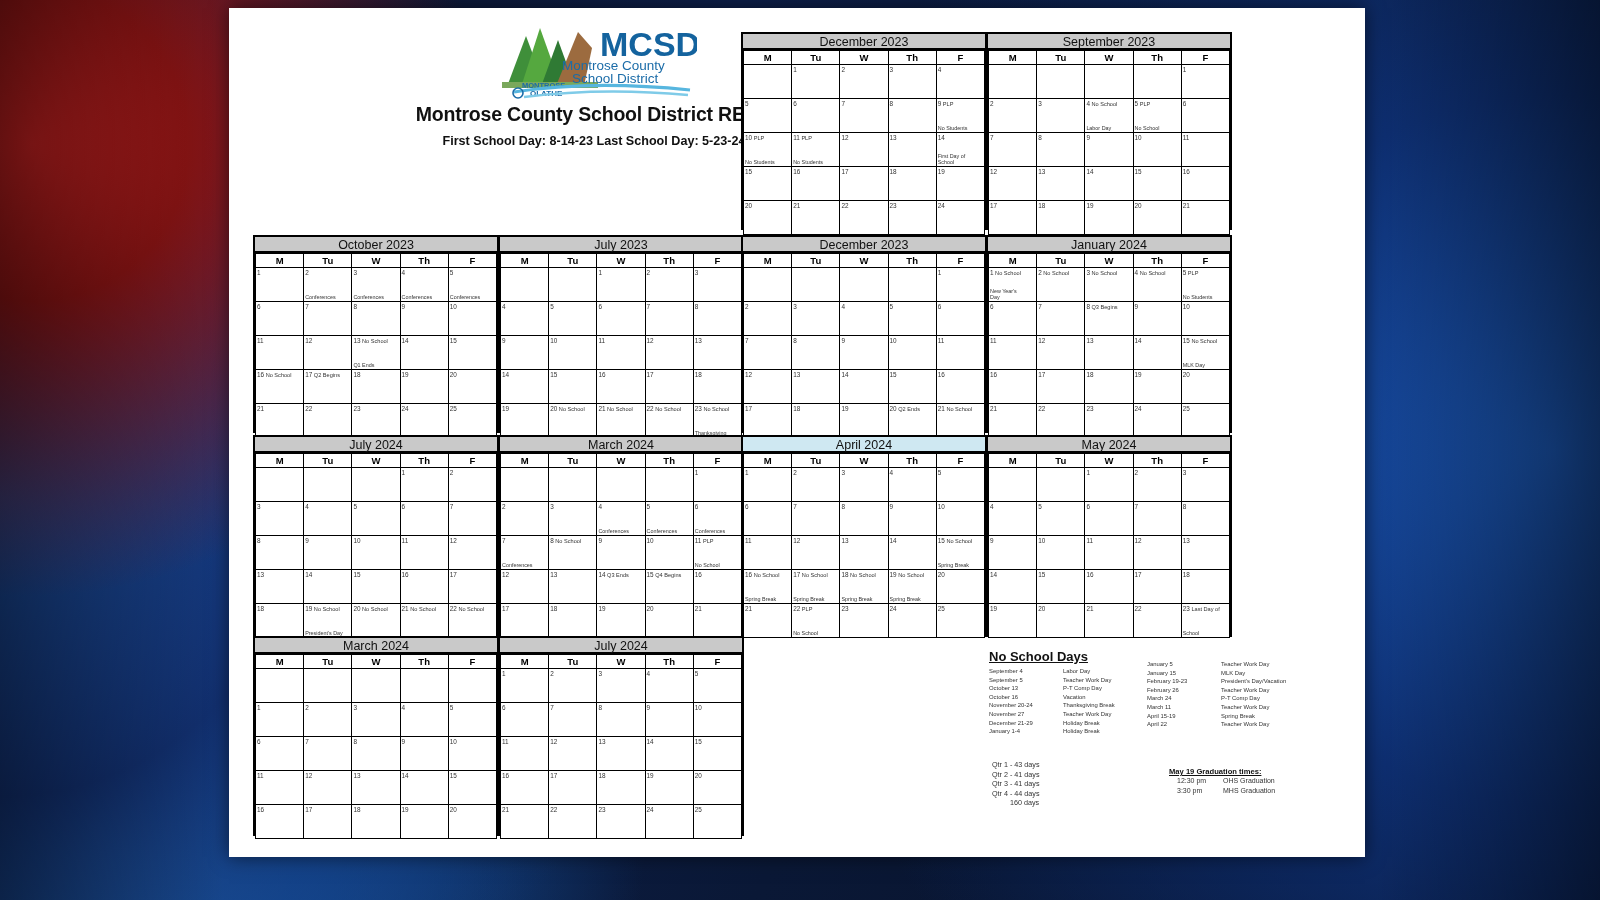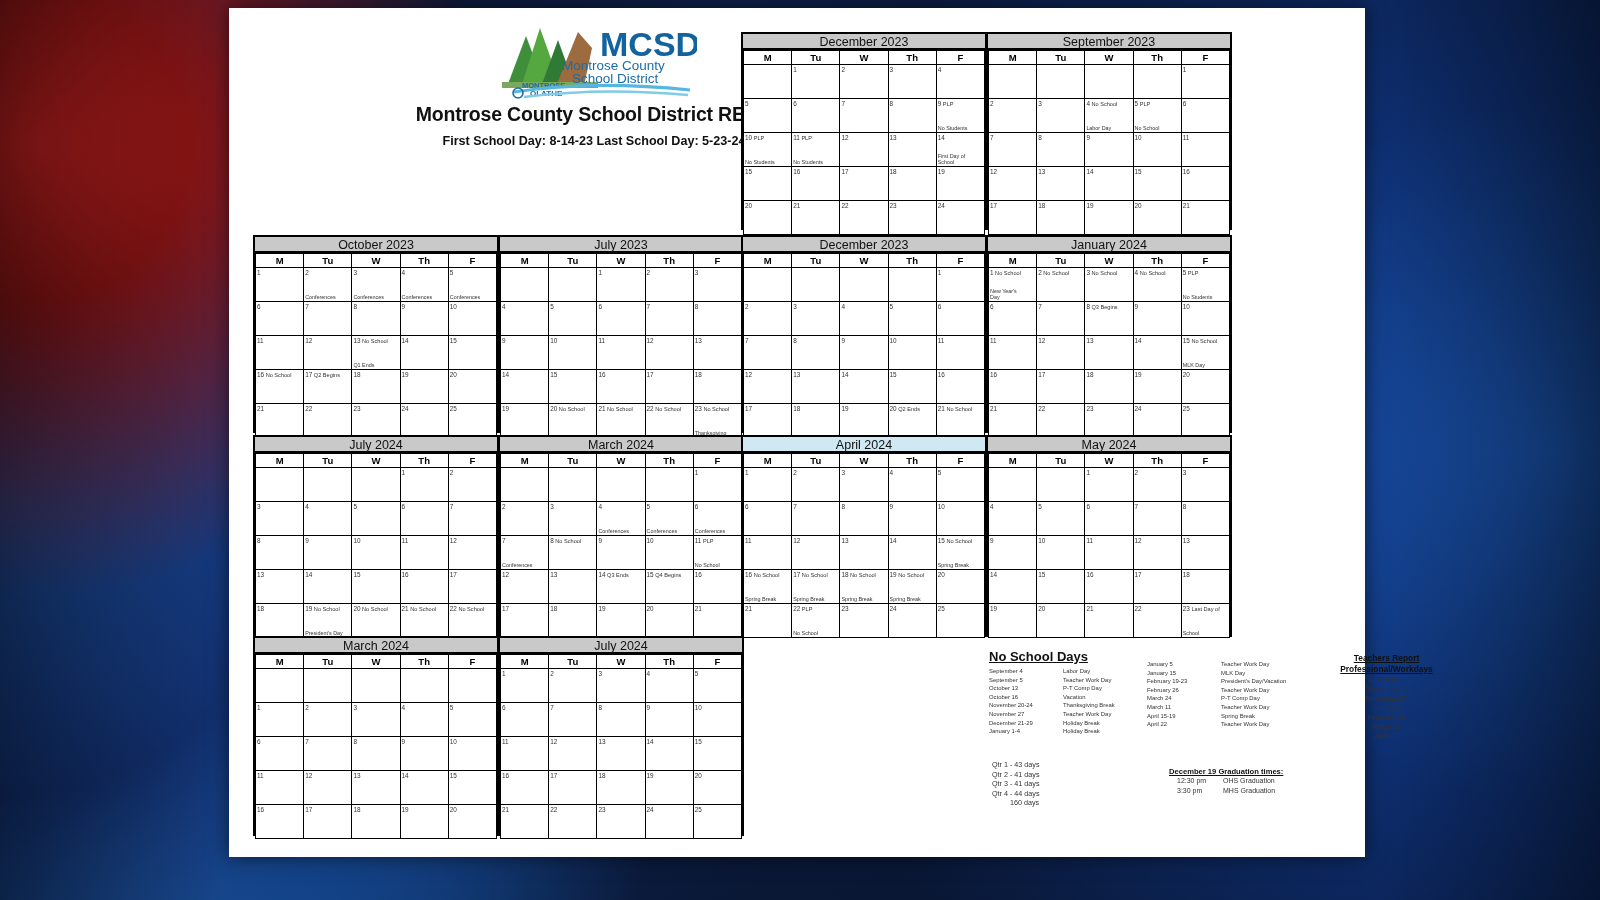--- a/index.html
+++ b/index.html
@@ -1378,36 +1378,23 @@
   <div class="legend" style="left:763px;top:752px;">
     <div id="qtr-rows">
         <div class="qtr">Qtr 1 - 43 days</div>
         <div class="qtr">Qtr 2 - 41 days</div>
         <div class="qtr">Qtr 3 - 41 days</div>
       </div>
     <div class="qtr u">Qtr 4 - 44 days</div>
     <div class="qtr" style="padding-left:18px;">160 days</div>
   </div>
 
-  <div class="tr-col" style="left:1095px;top:645px;width:125px;">
-    <div class="tr-title">Teachers Report</div>
-    <div class="tr-title">Professional/Workdays</div>
-    <div id="tr-items" style="margin-top:1px;">
-        <div class="tr-item">August 9-11</div>
-        <div class="tr-item">September 5</div>
-        <div class="tr-item">November 27</div>
-        <div class="tr-item">January 5</div>
-        <div class="tr-item">February 26</div>
-        <div class="tr-item">March 11</div>
-        <div class="tr-item">April 22</div>
-      </div>
-  </div>
 
   <div class="grad" style="left:940px;top:759px;">
-    <div class="grad-title">December 19 Graduation times:</div>
+    <div class="grad-title">May 19 Graduation times:</div>
     <div id="grad-rows" style="padding-left:8px;">
         <div class="grad-row">
           <span class="grad-time">12:30 pm</span>
           <span>OHS Graduation</span>
         </div>
         <div class="grad-row">
           <span class="grad-time">3:30 pm</span>
           <span>MHS Graduation</span>
         </div>
       </div>

